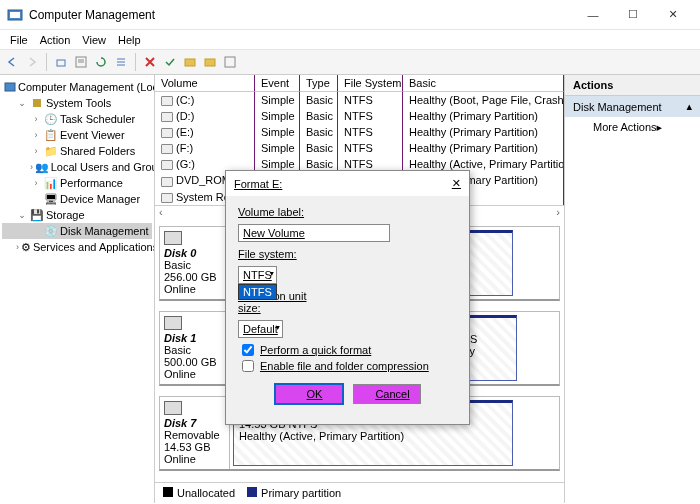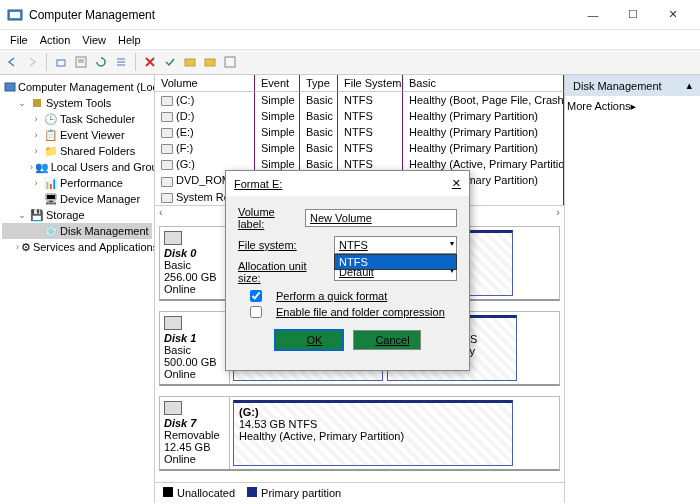--- a/index.html
+++ b/index.html
@@ -37,39 +37,39 @@
   .disk-label .dname { font-weight: bold; font-style: italic; }
   .disk-parts { flex: 1; display: flex; gap: 4px; padding: 3px; }
   .part { border: 1px solid #4a5db0; border-top: 3px solid #1a2a80; padding: 3px 5px; background: repeating-linear-gradient(45deg,#fff,#fff 4px,#f5f5f5 4px,#f5f5f5 8px); font-size: 10px; overflow: hidden; }
   .part .pname { font-weight: bold; }
   .legend { display: flex; gap: 12px; padding: 4px 8px; border-top: 1px solid #ccc; align-items: flex-start; }
   .legend .swatch { width: 10px; height: 10px; display: inline-block; margin-right: 4px; }
   .legend .unalloc-sw { background: #000; } .legend .primary-sw { background: #1a2a80; }
   .actions { width: 135px; }
   .actions-header { background: #f0f0f0; border-bottom: 1px solid #ccc; padding: 4px 8px; font-weight: bold; }
   .actions-sub { background: #d8e3f0; padding: 4px 8px; display: flex; justify-content: space-between; align-items: center; }
-  .actions-item { padding: 4px 2px; display: flex; }
+  .actions-item { padding: 4px 28px; display: flex; }
   .scroll-hint { height: 14px; display: flex; justify-content: space-between; padding: 0 4px; color: #666; }
   
   .dialog { position: absolute; left: 225px; top: 170px; width: 245px; background: #f0f0f0; border: 1px solid #888; box-shadow: 2px 2px 8px rgba(0,0,0,0.3); z-index: 10; text-decoration: underline; }
   .dlg-title { display: flex; justify-content: space-between; align-items: center; padding: 6px 8px; background: #fff; }
   .dlg-body { padding: 10px 12px 8px 12px; }
-  .dlg-row { display: flex; align-items: center; margin-bottom: 6px; gap: 6px; }
+  .dlg-row { display: flex; align-items: flex-start; margin-bottom: 6px; gap: 6px; flex-direction: column; }
   .dlg-row label { width: 90px; }
   .dlg-row input[type=text], .dlg-row .combo { flex: 1; border: 1px solid #888; padding: 2px 4px; font-size: 11px; background: #fff; height: 18px; }
   .combo { position: relative; }
   .combo .arrow { position: absolute; right: 2px; top: 2px; font-size: 8px; }
   .combo.open .dropdown { display: block; }
   .dropdown { position: absolute; top: 17px; left: -1px; right: -1px; border: 1px solid #333; background: #fff; z-index: 20; }
   .dropdown .opt { padding: 1px 4px; }
   .dropdown .opt.sel { background: #0a64c8; color: #fff; }
-  .dlg-check { display: flex; align-items: center; gap: 14px; margin: 4px 12px; }
+  .dlg-check { display: flex; align-items: center; gap: 6px; margin: 4px 4px; }
   .dlg-check input { width: 12px; height: 12px; }
   .dlg-buttons { display: flex; justify-content: center; gap: 10px; padding: 8px 0 12px 0; }
-  .dlg-buttons button { width: 68px; height: 20px; border: 1px solid #888; background: #15803d; font-size: 11px; padding-left: 12px; }
+  .dlg-buttons button { width: 68px; height: 20px; border: 1px solid #888; background: #d946ef; font-size: 11px; padding-left: 12px; }
   .dlg-buttons button.primary { border: 1px solid #0a64c8; outline: 1px solid #0a64c8; }
 </style>
 </head>
 <body>
 
 <div class="titlebar">
   <span class="icon">
     <svg width="16" height="16">
         <rect x="1" y="3" width="14" height="10" fill="#4a88c7" stroke="#2a5a8a"></rect>
         <rect x="3" y="5" width="10" height="6" fill="#fff"></rect>
@@ -322,39 +322,40 @@
               <div>236.97 GB NTFS</div>
               <div>Healthy (Primary Partition)</div>
             </div>
           </div>
         </div>
         <div class="disk-row">
           <div class="disk-label">
             <div class="dicon"></div>
             <div class="dname">Disk 7</div>
             <div>Removable</div>
-            <div>12.45 GB</div>
+            <div>14.53 GB</div>
             <div>Online</div>
           </div>
           <div class="disk-parts">
             <div class="part" style="width: 280px;">
               <div class="pname">(G:)</div>
               <div>14.53 GB NTFS</div>
               <div>Healthy (Active, Primary Partition)</div>
             </div>
           </div>
         </div>
       </div>
     <div class="legend">
       <span><span class="swatch unalloc-sw"></span><span>Unallocated</span></span>
       <span><span class="swatch primary-sw"></span><span>Primary partition</span></span>
     </div>
   </div>
 
   <div class="actions">
+    <div class="actions-header">Actions</div>
     <div class="actions-sub">
         <span>Disk Management</span>
         <span>▴</span>
       </div>
     <div class="actions-item">
         <span>More Actions</span>
         <span>▸</span>
       </div>
   </div>
 </div>

